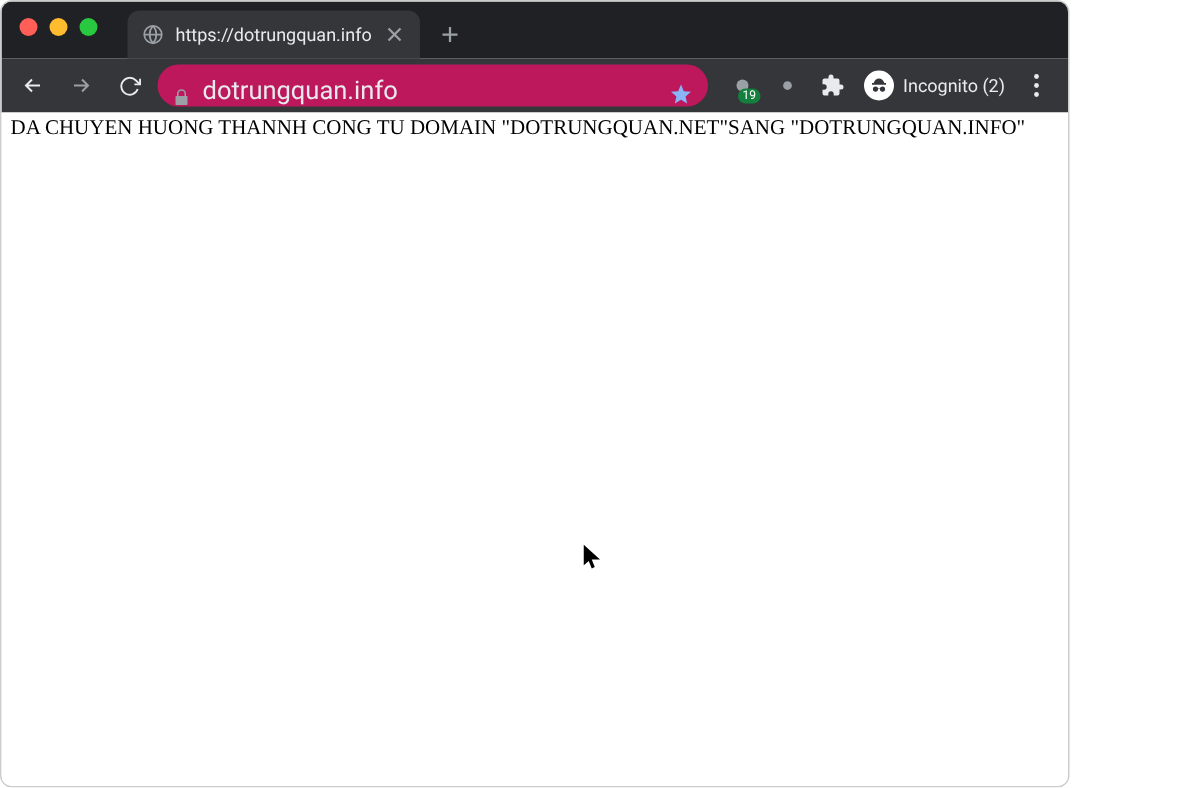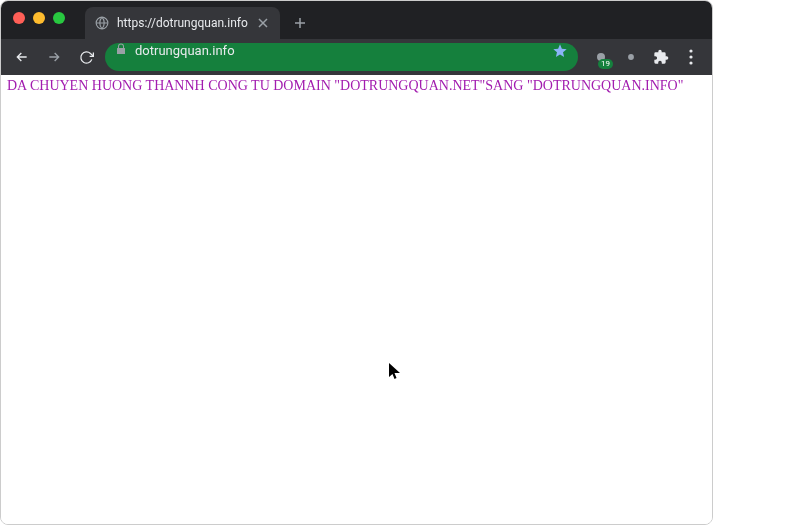--- a/index.html
+++ b/index.html
@@ -12,31 +12,31 @@
   .light.yellow { background: #febc2e; }
   .light.green { background: #28c840; }
   .tabs-row { display: flex; align-items: flex-end; margin-left: 74px; height: 100%; }
   .tab { height: 32px; background: #35363a; border-radius: 8px 8px 0 0; display: flex; align-items: center; padding: 0 10px; gap: 8px; min-width: 190px; color: #e8eaed; font-size: 12px; position: relative; }
   .tab .favicon { width: 14px; height: 14px; display:flex; align-items:center; justify-content:center; }
   .tab .title { flex: 1; white-space: nowrap; overflow: hidden; text-overflow: ellipsis; }
   .tab .close { width: 14px; height: 14px; display:flex; align-items:center; justify-content:center; color:#9aa0a6; }
   .new-tab { width: 28px; height: 28px; margin: 0 6px 2px 6px; display:flex; align-items:center; justify-content:center; color:#9aa0a6; border-radius:50%; }
   .toolbar { height: 36px; background: #35363a; display:flex; align-items:center; padding: 0 8px; gap: 6px; }
   .tb-icon { width: 26px; height: 26px; display:flex; align-items:center; justify-content:center; color:#9aa0a6; border-radius:50%; }
-  .omnibox { flex:1; height:28px; background:#15803d; border-radius:14px; display:flex; align-items:flex-start; padding:0 10px; gap:8px; color:#e8eaed; font-size:13px; }
+  .omnibox { flex:1; height:28px; background:#be185d; border-radius:14px; display:flex; align-items:flex-end; padding:0 10px; gap:8px; color:#e8eaed; font-size:17px; }
   .omnibox .lock { color:#9aa0a6; display:flex; align-items:center; }
   .omnibox .url { flex:1; color:#e8eaed; }
   .omnibox .star { color:#8ab4f8; display:flex; align-items:center; }
   .right-icons { display:flex; align-items:center; gap:4px; padding-left:4px; }
   .badge-icon { position:relative; width:26px; height:26px; display:flex; align-items:center; justify-content:center; color:#9aa0a6; }
   .badge-count { position:absolute; bottom:1px; right:1px; background:#15803d; color:#fff; font-size:8px; line-height:1; padding:1px 3px; border-radius:6px; }
   .incognito-label { display:flex; align-items:center; gap:6px; color:#e8eaed; font-size:12px; padding:0 4px; }
   .incognito-label .hat { width:20px; height:20px; background:#fff; border-radius:50%; display:flex; align-items:center; justify-content:center; }
   .content { flex:1; background:#fff; position:relative; overflow:auto; }
-  .page-text { font-family: "Times New Roman", serif; font-size:14px; color:#a21caf; padding:3px 6px; white-space:nowrap; }
+  .page-text { font-family: "Times New Roman", serif; font-size:14px; color:#000000; padding:3px 6px; white-space:nowrap; }
   .cursor { position:absolute; top:288px; left:388px; }
 </style>
 </head>
 <body>
 
 <div class="browser-window">
 
   <div class="titlebar">
     <div class="traffic-lights">
       <div class="light red"></div>
@@ -108,20 +108,28 @@
       <div class="tb-icon">
         <svg width="14" height="14" viewBox="0 0 24 24" fill="#9aa0a6">
             <circle cx="12" cy="12" r="5"></circle>
           </svg>
       </div>
       <div class="tb-icon">
         <svg width="16" height="16" viewBox="0 0 24 24" fill="#e8eaed">
             <path d="M20.5 11H19V7a2 2 0 0 0-2-2h-4V3.5a2.5 2.5 0 0 0-5 0V5H4a2 2 0 0 0-2 2v3.8h1.5a2.7 2.7 0 0 1 0 5.4H2V20a2 2 0 0 0 2 2h3.8v-1.5a2.7 2.7 0 0 1 5.4 0V22H17a2 2 0 0 0 2-2v-4h1.5a2.5 2.5 0 0 0 0-5z"></path>
           </svg>
       </div>
+      <div class="incognito-label">
+        <span class="hat">
+          <svg width="14" height="14" viewBox="0 0 24 24" fill="#35363a">
+              <path d="M12 4c-3 0-5 2-6 5H4v2h16V9h-2c-1-3-3-5-6-5zm-4 9a3 3 0 1 0 0 6 3 3 0 0 0 0-6zm8 0a3 3 0 1 0 0 6 3 3 0 0 0 0-6zm-4 2c-.6 0-1 .4-1 1h2c0-.6-.4-1-1-1z"></path>
+            </svg>
+        </span>
+        <span>Incognito (2)</span>
+      </div>
       <div class="tb-icon">
         <svg width="4" height="16" viewBox="0 0 4 16" fill="#e8eaed">
             <circle cx="2" cy="2" r="1.6"></circle>
             <circle cx="2" cy="8" r="1.6"></circle>
             <circle cx="2" cy="14" r="1.6"></circle>
           </svg>
       </div>
     </div>
   </div>
 

